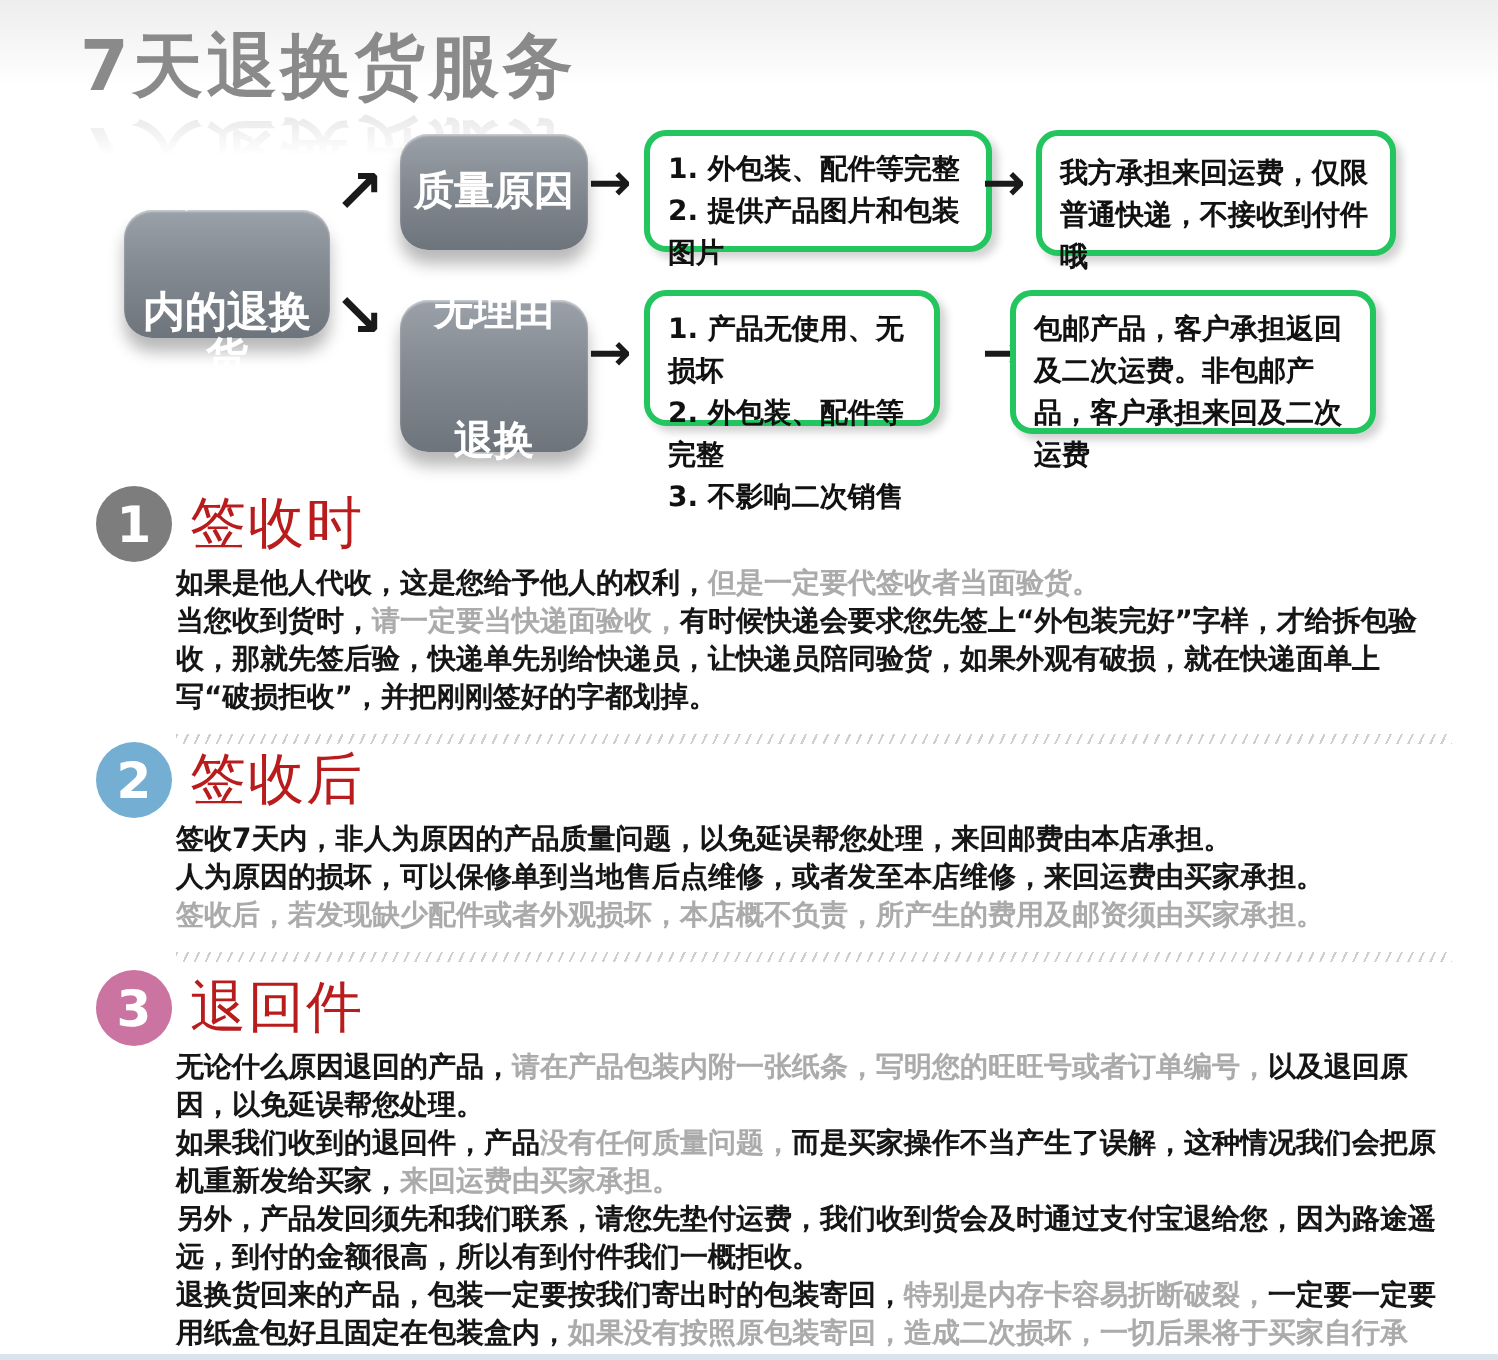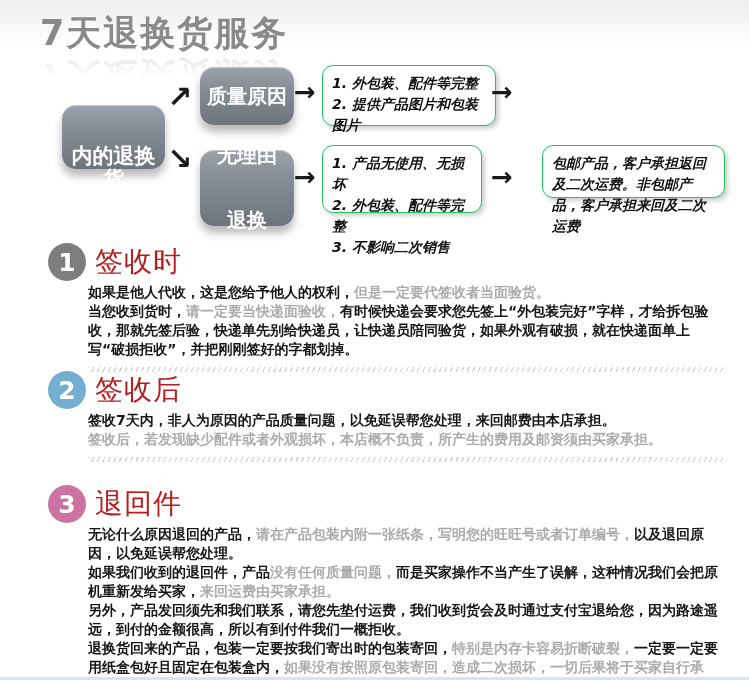--- a/index.html
+++ b/index.html
@@ -22,27 +22,27 @@
 
   
   #flowchart{position:absolute;top:60px;left:0;width:749px;height:175px;}
   .gbox{position:absolute;border-radius:14px;color:#fff;font-weight:bold;text-align:center;
     background:linear-gradient(180deg,#9ba1a8 0%,#848a91 45%,#6e747b 100%);
     box-shadow:0 7px 8px rgba(0,0,0,.28), inset 0 1px 1px rgba(255,255,255,.45);
     display:flex;flex-direction:column;justify-content:center;}
   .gbox-root{left:62px;top:45px;width:103px;height:64px;font-size:21px;line-height:23px;gap:38px;}
   .gbox-b1{left:200px;top:7px;width:94px;height:58px;font-size:20px;line-height:24px;font-family:Liberation Serif, serif;}
   .gbox-b2{left:200px;top:90px;width:94px;height:76px;font-size:20px;line-height:25px;gap:40px;}
-  .wbox{position:absolute;background:#fff;border:1px solid #22c55e;border-radius:11px;
+  .wbox{position:absolute;background:#fff;border:3px solid #22c55e;border-radius:11px;
     font-size:14px;font-weight:bold;color:#111;line-height:21px;
-    padding:7px 9px;box-sizing:border-box;box-shadow:3px 3px 4px rgba(0,0,0,.18);font-style:italic;}
+    padding:7px 9px;box-sizing:border-box;box-shadow:3px 3px 4px rgba(0,0,0,.18);}
   .wbox-c1{left:322px;top:5px;width:174px;height:61px;}
   .wbox-p1{left:518px;top:5px;width:180px;height:63px;padding-top:9px;}
-  .wbox-c2{left:322px;top:85px;width:160px;height:68px;}
-  .wbox-p2{left:542px;top:85px;width:183px;height:53px;}
+  .wbox-c2{left:322px;top:85px;width:148px;height:68px;}
+  .wbox-p2{left:505px;top:85px;width:183px;height:72px;}
   .arrow{position:absolute;color:#1a1a1a;font-weight:bold;}
   .arrow-h{font-size:26px;line-height:26px;}
   .arrow-d{font-size:30px;line-height:30px;}
   .a-up{left:167px;top:22px;}
   .a-down{left:167px;top:84px;}
   .a-h1a{left:294px;top:19px;}
   .a-h1b{left:491px;top:19px;}
   .a-h2a{left:294px;top:104px;}
   .a-h2b{left:491px;top:104px;}
 
@@ -80,20 +80,23 @@
 
     <div class="gbox gbox-b1">
       <div>质量原因</div>
     </div>
     <span class="arrow arrow-h a-h1a">→</span>
     <div class="wbox wbox-c1">
       <div>1. 外包装、配件等完整</div>
       <div>2. 提供产品图片和包装图片</div>
     </div>
     <span class="arrow arrow-h a-h1b">→</span>
+    <div class="wbox wbox-p1">
+      <span>我方承担来回运费，仅限普通快递，不接收到付件哦</span>
+    </div>
 
     <div class="gbox gbox-b2">
       <div>无理由</div>
       <div>退换</div>
     </div>
     <span class="arrow arrow-h a-h2a">→</span>
     <div class="wbox wbox-c2">
       <div>1. 产品无使用、无损坏</div>
       <div>2. 外包装、配件等完整</div>
       <div>3. 不影响二次销售</div>
@@ -116,20 +119,21 @@
     <div class="divider"></div>
   </div>
 
   <div class="section" id="sec2">
     <div class="sec-head">
       <div class="num-circle" style="background:#74aed3">2</div>
       <h2 class="sec-title">签收后</h2>
     </div>
     <div class="sec-body">
       <p><span>签收7天内，非人为原因的产品质量问题，以免延误帮您处理，来回邮费由本店承担。</span></p>
+      <p><span>人为原因的损坏，可以保修单到当地售后点维修，或者发至本店维修，来回运费由买家承担。</span></p>
       <p><span class="seg-muted">签收后，若发现缺少配件或者外观损坏，本店概不负责，所产生的费用及邮资须由买家承担。</span></p>
     </div>
     <div class="divider"></div>
   </div>
 
   <div class="section" id="sec3">
     <div class="sec-head">
       <div class="num-circle" style="background:#cb74a2">3</div>
       <h2 class="sec-title">退回件</h2>
     </div>

